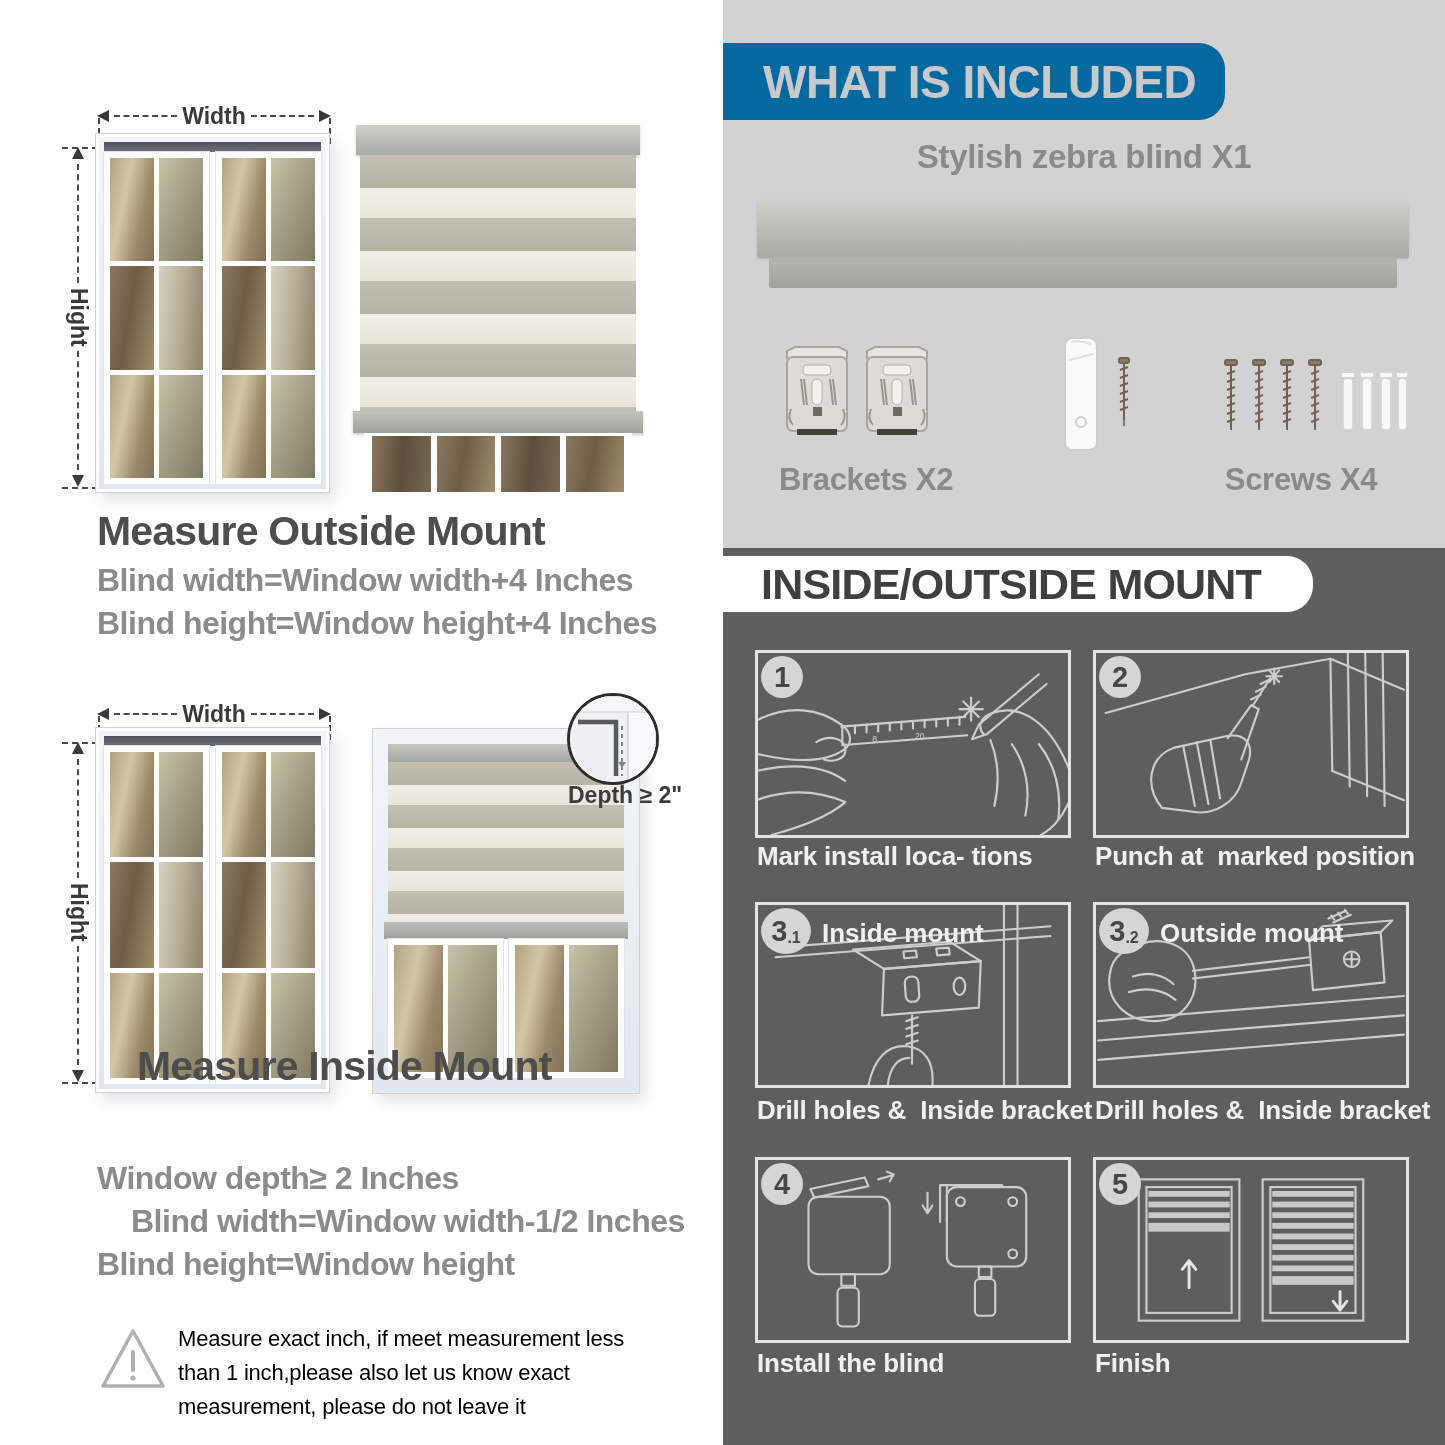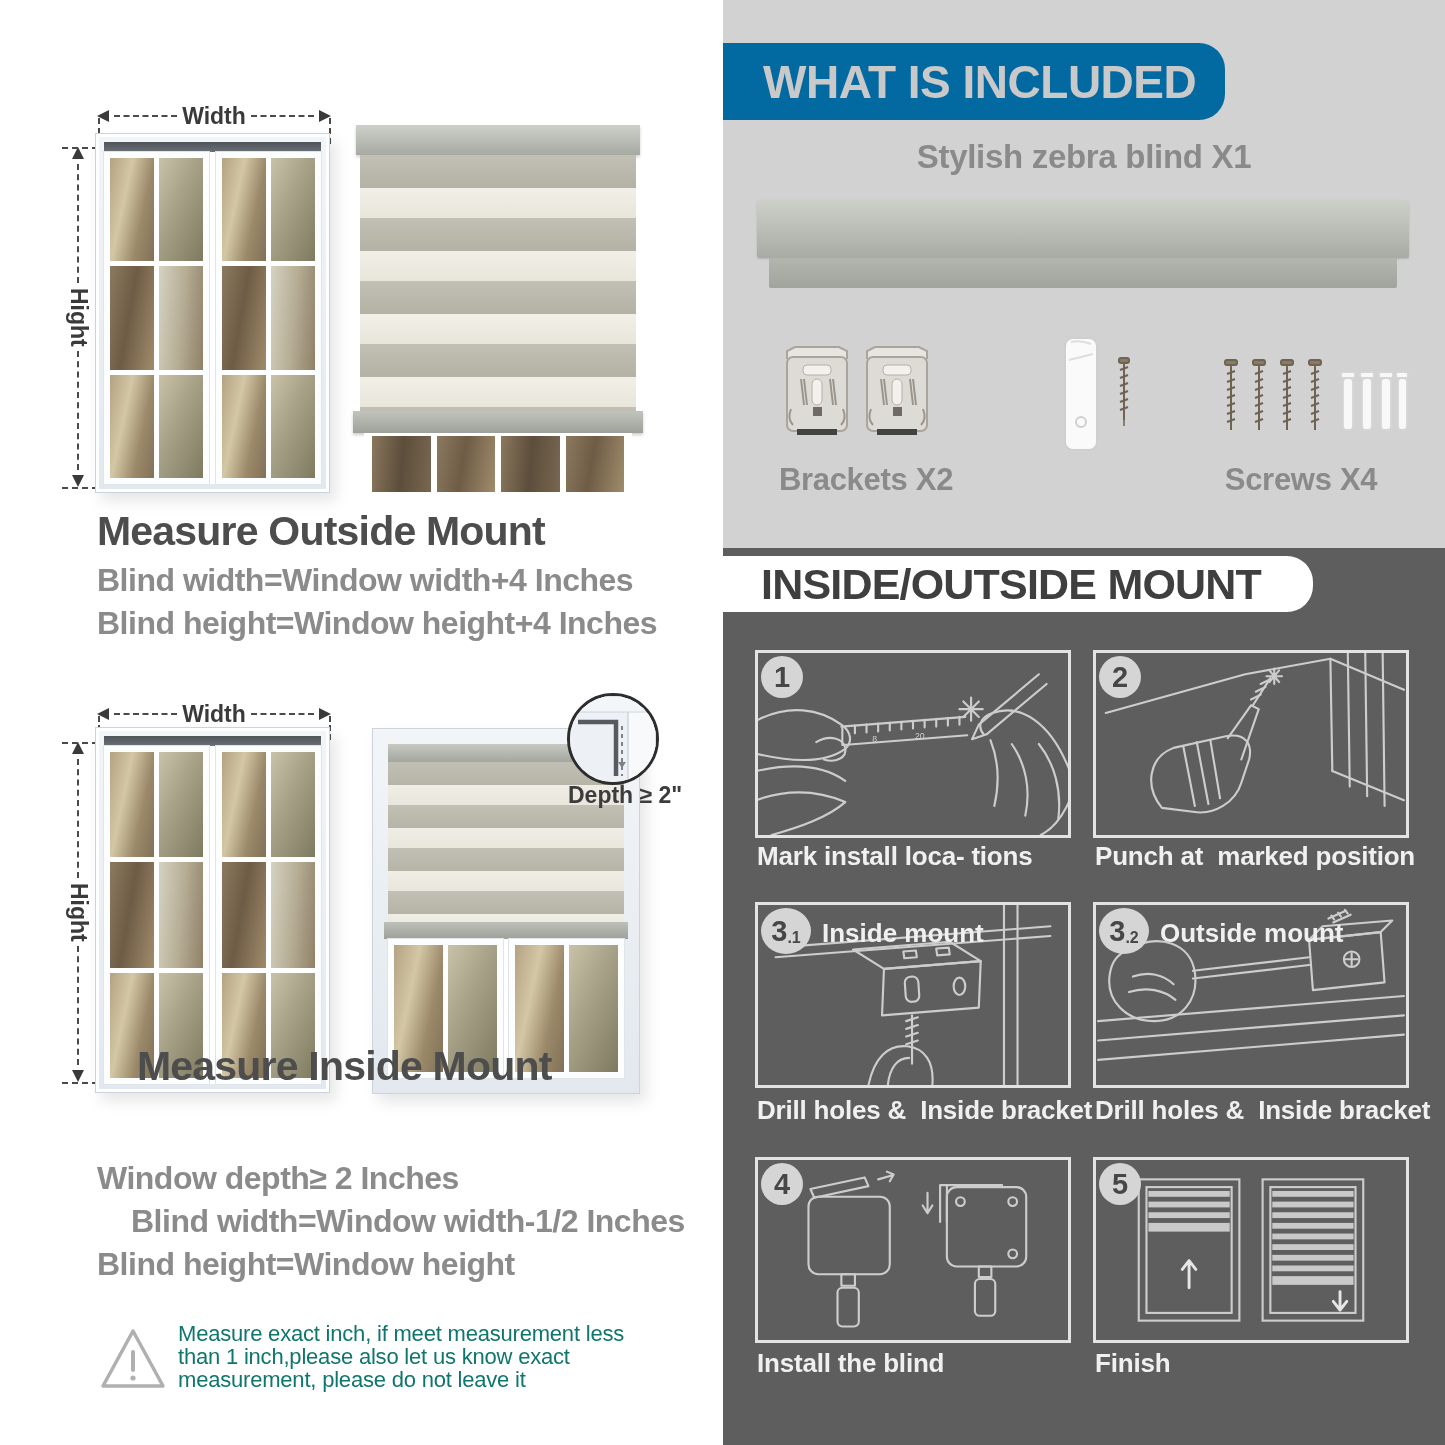--- a/index.html
+++ b/index.html
@@ -52,21 +52,21 @@
   .blind2{position:absolute;background:linear-gradient(180deg,#f2f5f8,#e2e8ee);border:1px solid #ccd3da;
           box-shadow:6px 8px 14px rgba(0,0,0,0.10);box-sizing:border-box;}
   .b2in{position:absolute;inset:15px;background:#fff;}
   .cassette2{position:absolute;left:0;right:0;top:0;height:18px;background:linear-gradient(180deg,#c6c9c2,#a3a7a0);}
   .fabric2{position:absolute;left:0;right:0;top:18px;height:160px;
            background:repeating-linear-gradient(180deg,#c2bfb4 0px,#b6b3a7 23px,#efede5 23px,#e9e6dc 43px);}
   .rail2{position:absolute;left:-4px;right:-4px;top:178px;height:17px;background:linear-gradient(180deg,#bcc0b9,#9da19a);}
   .openwin{position:absolute;left:0;right:0;top:195px;bottom:0;display:flex;gap:6px;background:#fff;}
   .inset{position:absolute;border-radius:50%;border:3px solid #2d2d2d;overflow:hidden;background:#edf1f5;}
   .depth-label{position:absolute;color:#3c3c3c;font-size:23px;font-weight:700;}
-  .warn-text{position:absolute;color:#0f766e;font-size:22px;font-weight:400;line-height:23px;letter-spacing:-0.2px;}
+  .warn-text{position:absolute;color:#000000;font-size:22px;font-weight:400;line-height:34px;letter-spacing:-0.2px;}
   
   .included{position:absolute;left:723px;top:0;width:722px;height:548px;background:#d2d2d2;}
   .banner-included{position:absolute;left:0;top:13px;width:502px;height:77px;background:#0369a1;
      border-radius:0 26px 26px 0;display:flex;align-items:center;padding-left:40px;box-sizing:border-box;margin-top:30px;}
   .banner-included span{color:#c9c9c9;font-size:46px;font-weight:700;letter-spacing:-0.5px;}
   .product-label{position:absolute;left:0;top:138px;width:100%;text-align:center;color:#8a8a8a;
      font-size:33px;font-weight:700;letter-spacing:-0.3px;}
   .cass-bar{position:absolute;left:34px;top:200px;width:652px;height:58px;border-radius:2px;
      background:linear-gradient(180deg,#cdd0c9 0%,#bcc0b9 45%,#a7aba4 100%);box-shadow:0 1px 2px rgba(0,0,0,0.15);}
   .cass-lip{position:absolute;left:46px;top:258px;width:628px;height:30px;

